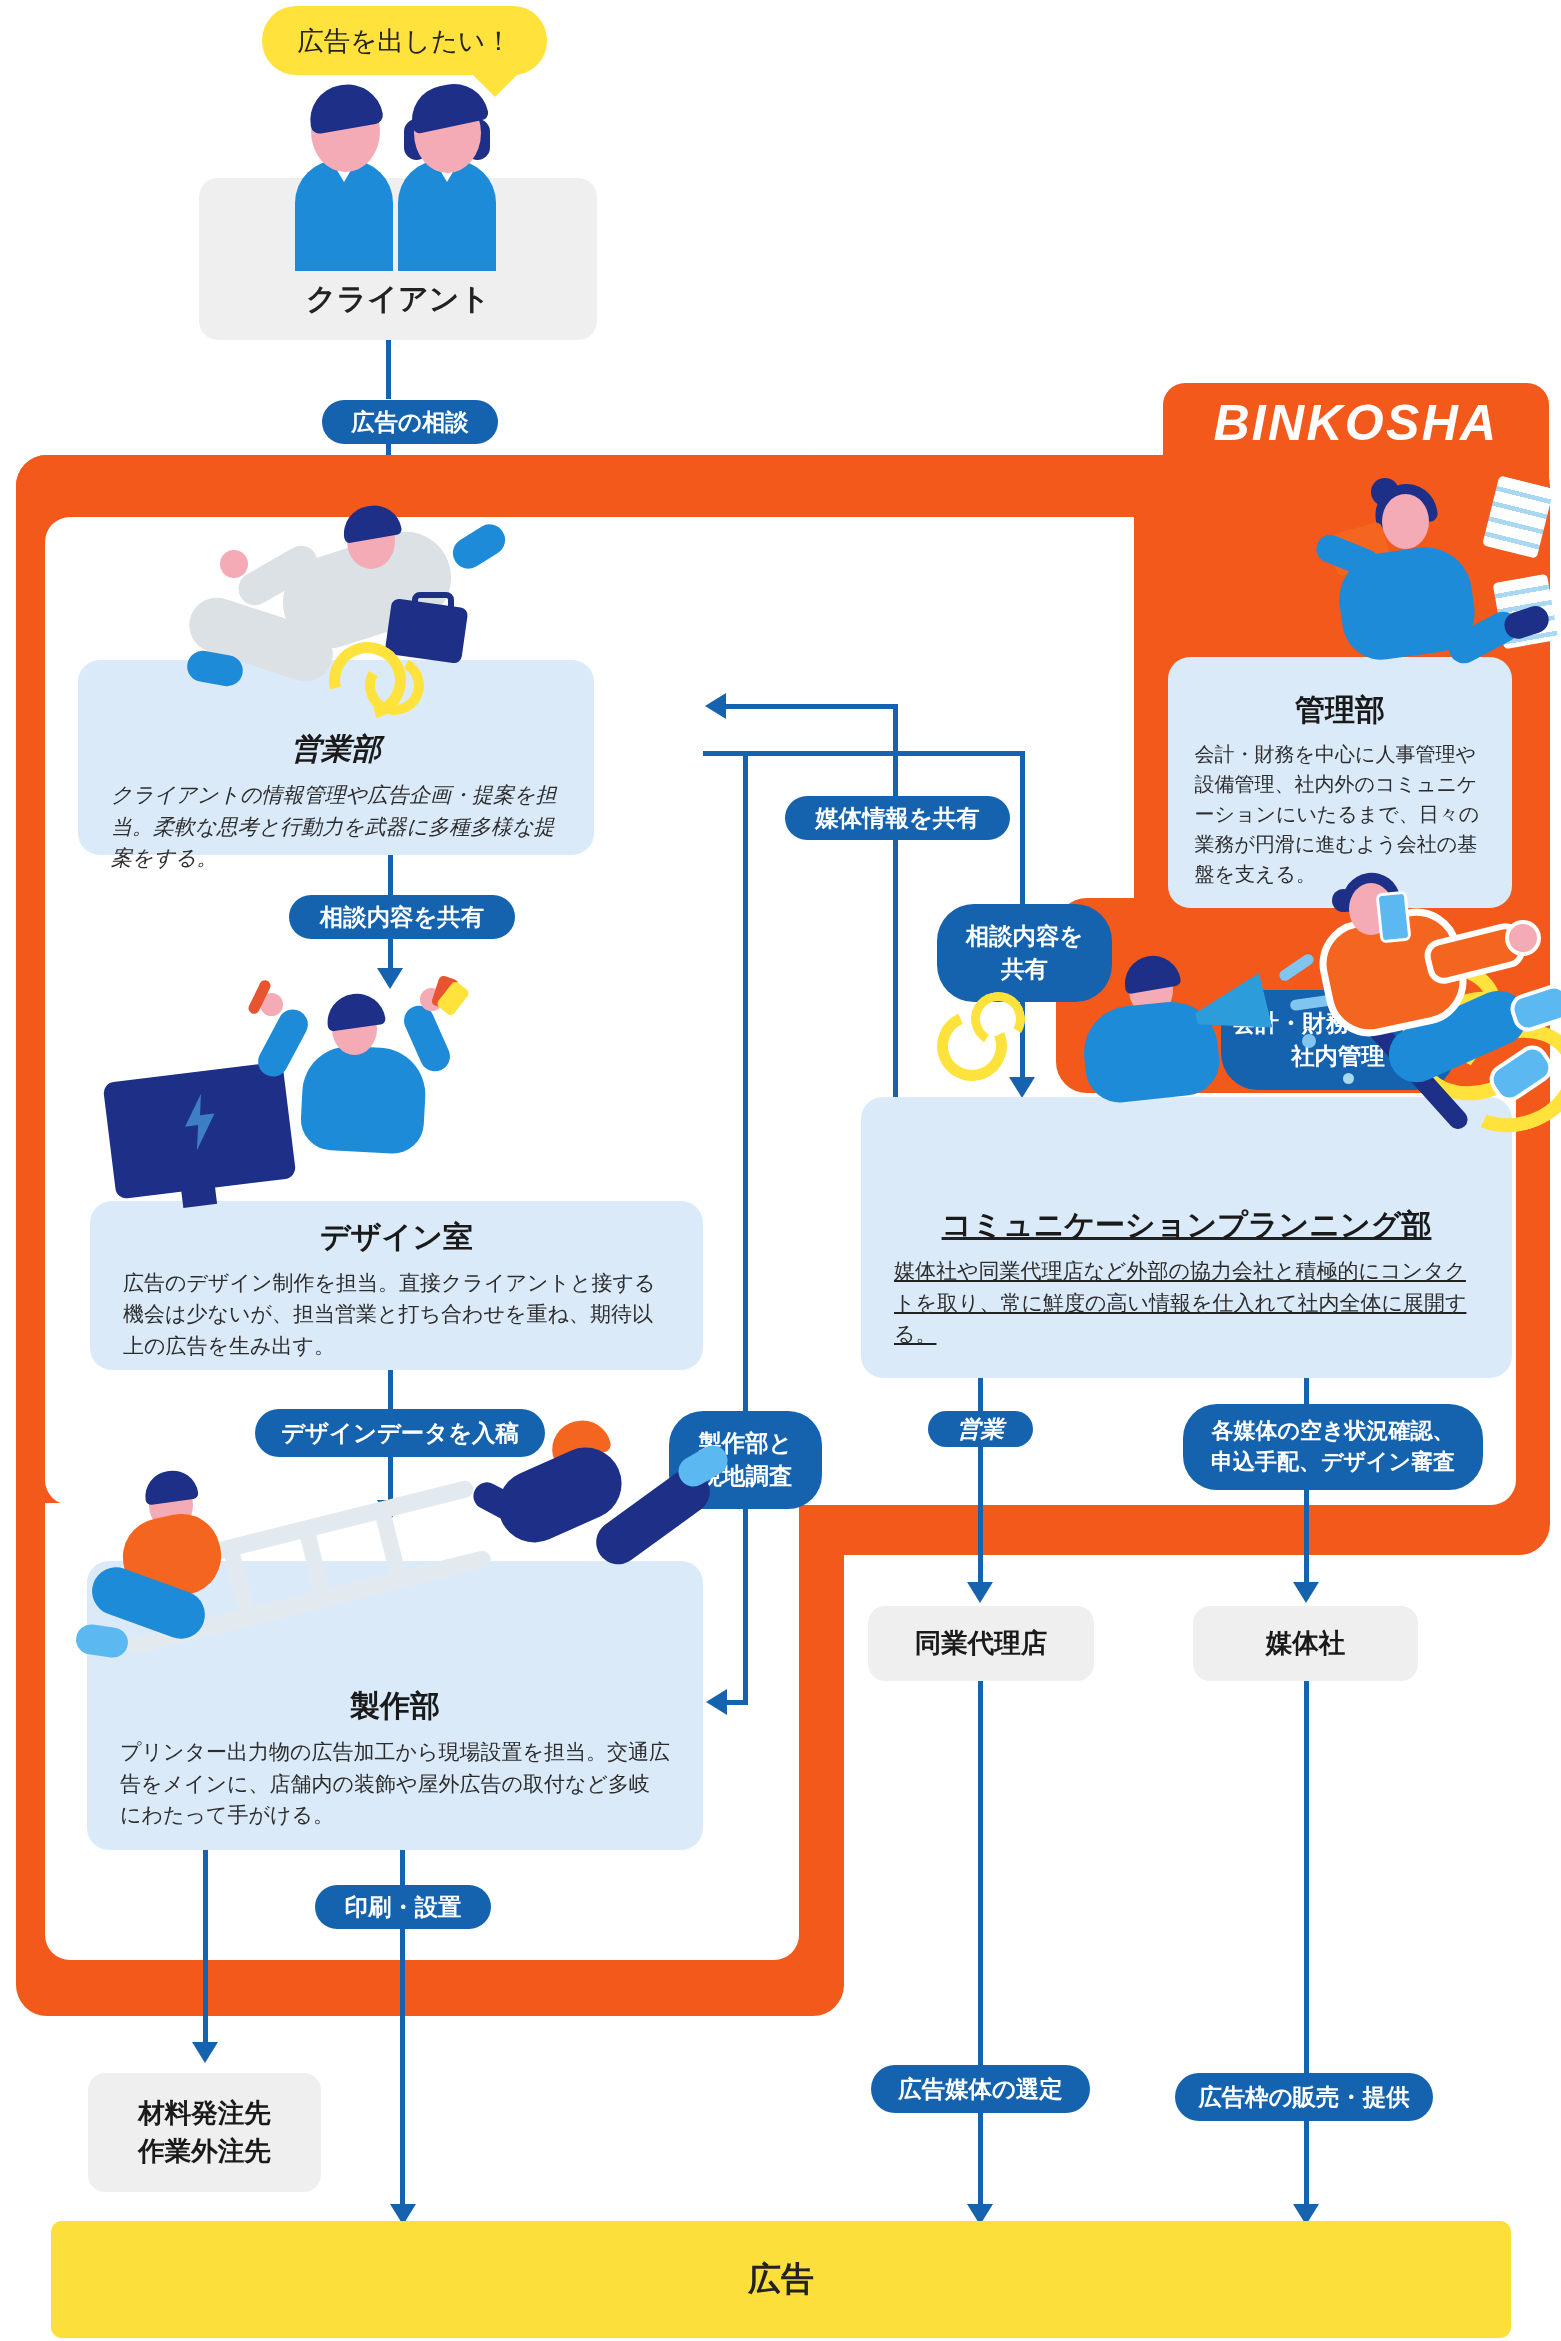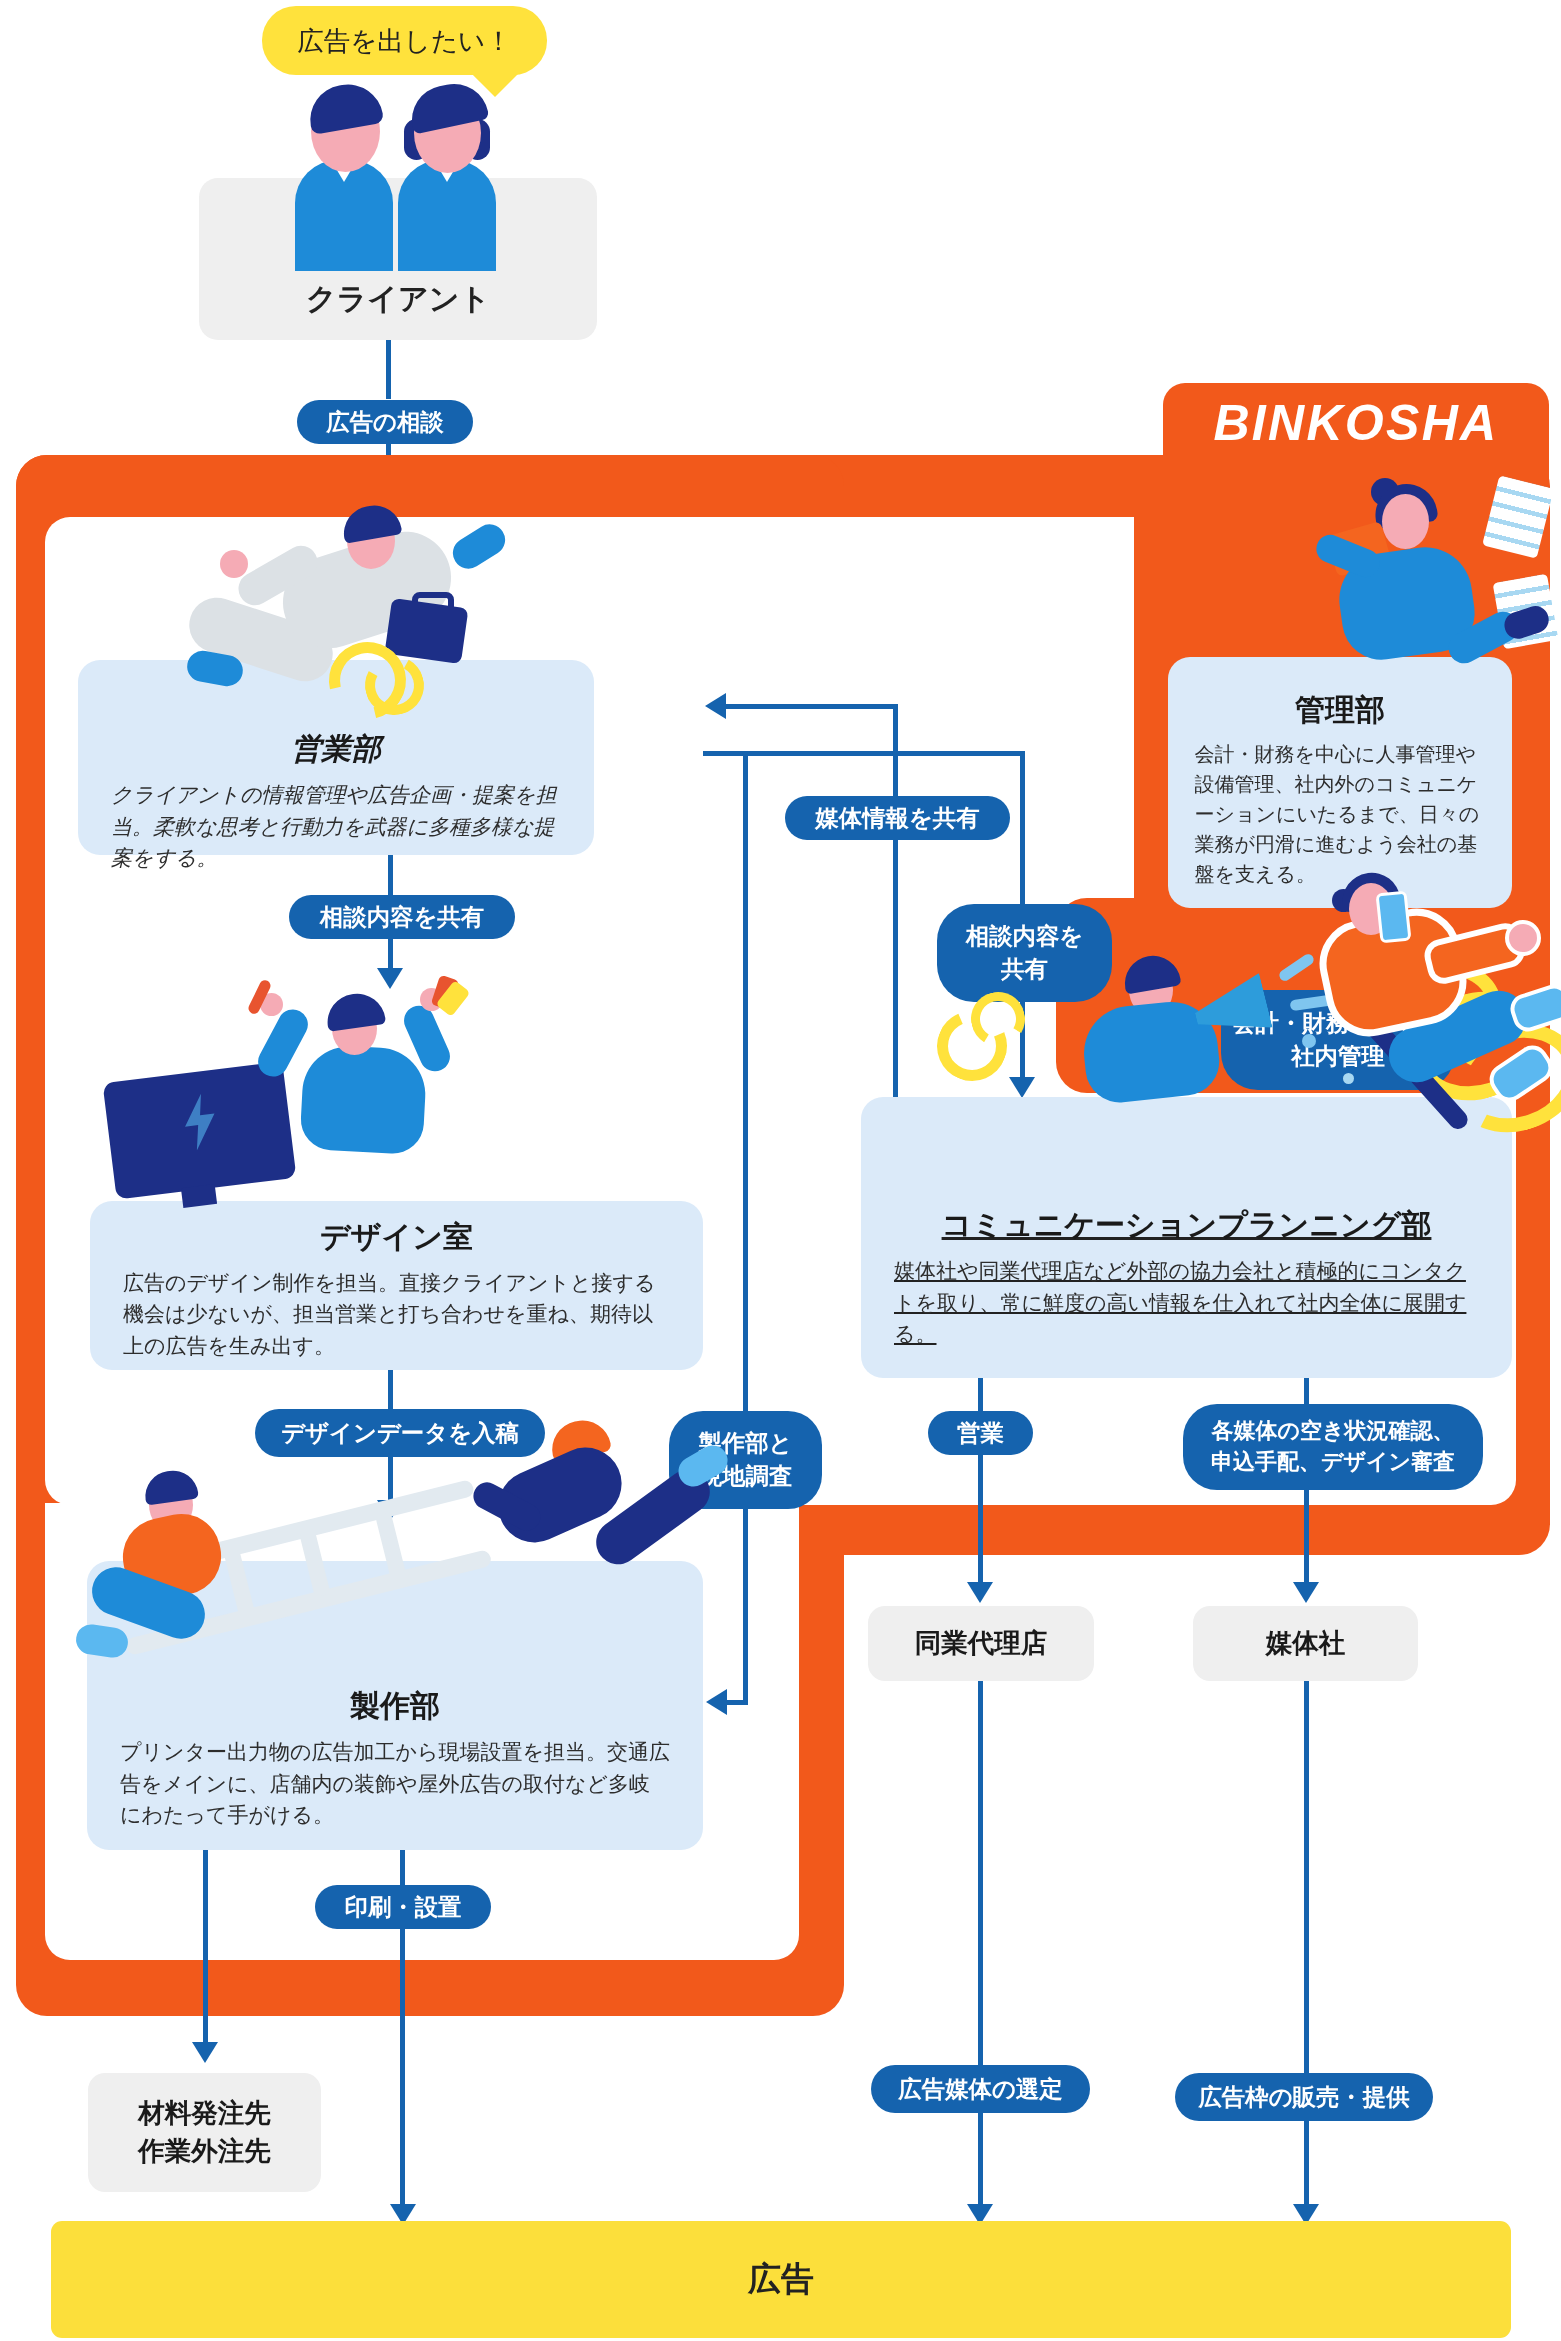--- a/index.html
+++ b/index.html
@@ -101,21 +101,21 @@
 
   <div class="vl" style="left:400px;top:1850px;height:356px;"></div>
   <div class="ar-d" style="left:390px;top:2204px;"></div>
 
   <div class="vl" style="left:978px;top:1681px;height:525px;"></div>
   <div class="ar-d" style="left:967px;top:2204px;"></div>
 
   <div class="vl" style="left:1304px;top:1677px;height:529px;"></div>
   <div class="ar-d" style="left:1293px;top:2204px;"></div>
 
-  <div class="pill" style="left:297px;top:400px;width:176px;height:44px;">
+  <div class="pill" style="left:322px;top:400px;width:176px;height:44px;">
     <span>広告の相談</span>
   </div>
 
   <div class="dept" style="left:78px;top:660px;width:516px;height:195px;padding-top:69px;font-style:italic;">
     <span class="ttl">営業部</span>
     <span class="dsc">クライアントの情報管理や広告企画・提案を担当。柔軟な思考と行動力を武器に多種多様な提案をする。</span>
   </div>
 
   <div class="dept" style="left:90px;top:1201px;width:613px;height:169px;padding-top:15.6px;">
     <span class="ttl">デザイン室</span>
@@ -175,21 +175,21 @@
   </div>
   <div class="pill" style="left:255px;top:1409px;width:290px;height:48px;">
     <span>デザインデータを入稿</span>
   </div>
   <div class="pill" style="left:669px;top:1411px;width:153px;height:98px;border-radius:34px;">
     <span class="col">
       <span>製作部と</span>
       <span>現地調査</span>
     </span>
   </div>
-  <div class="pill" style="left:928px;top:1411px;width:105px;height:44px;">
+  <div class="pill" style="left:928px;top:1411px;width:105px;height:36px;font-style:italic;">
     <span>営業</span>
   </div>
   <div class="pill" style="left:1183px;top:1404px;width:300px;height:86px;font-size:22px;border-radius:34px;">
     <span class="col">
       <span>各媒体の空き状況確認、</span>
       <span>申込手配、デザイン審査</span>
     </span>
   </div>
   <div class="pill" style="left:315px;top:1885px;width:176px;height:44px;">
     <span>印刷・設置</span>

